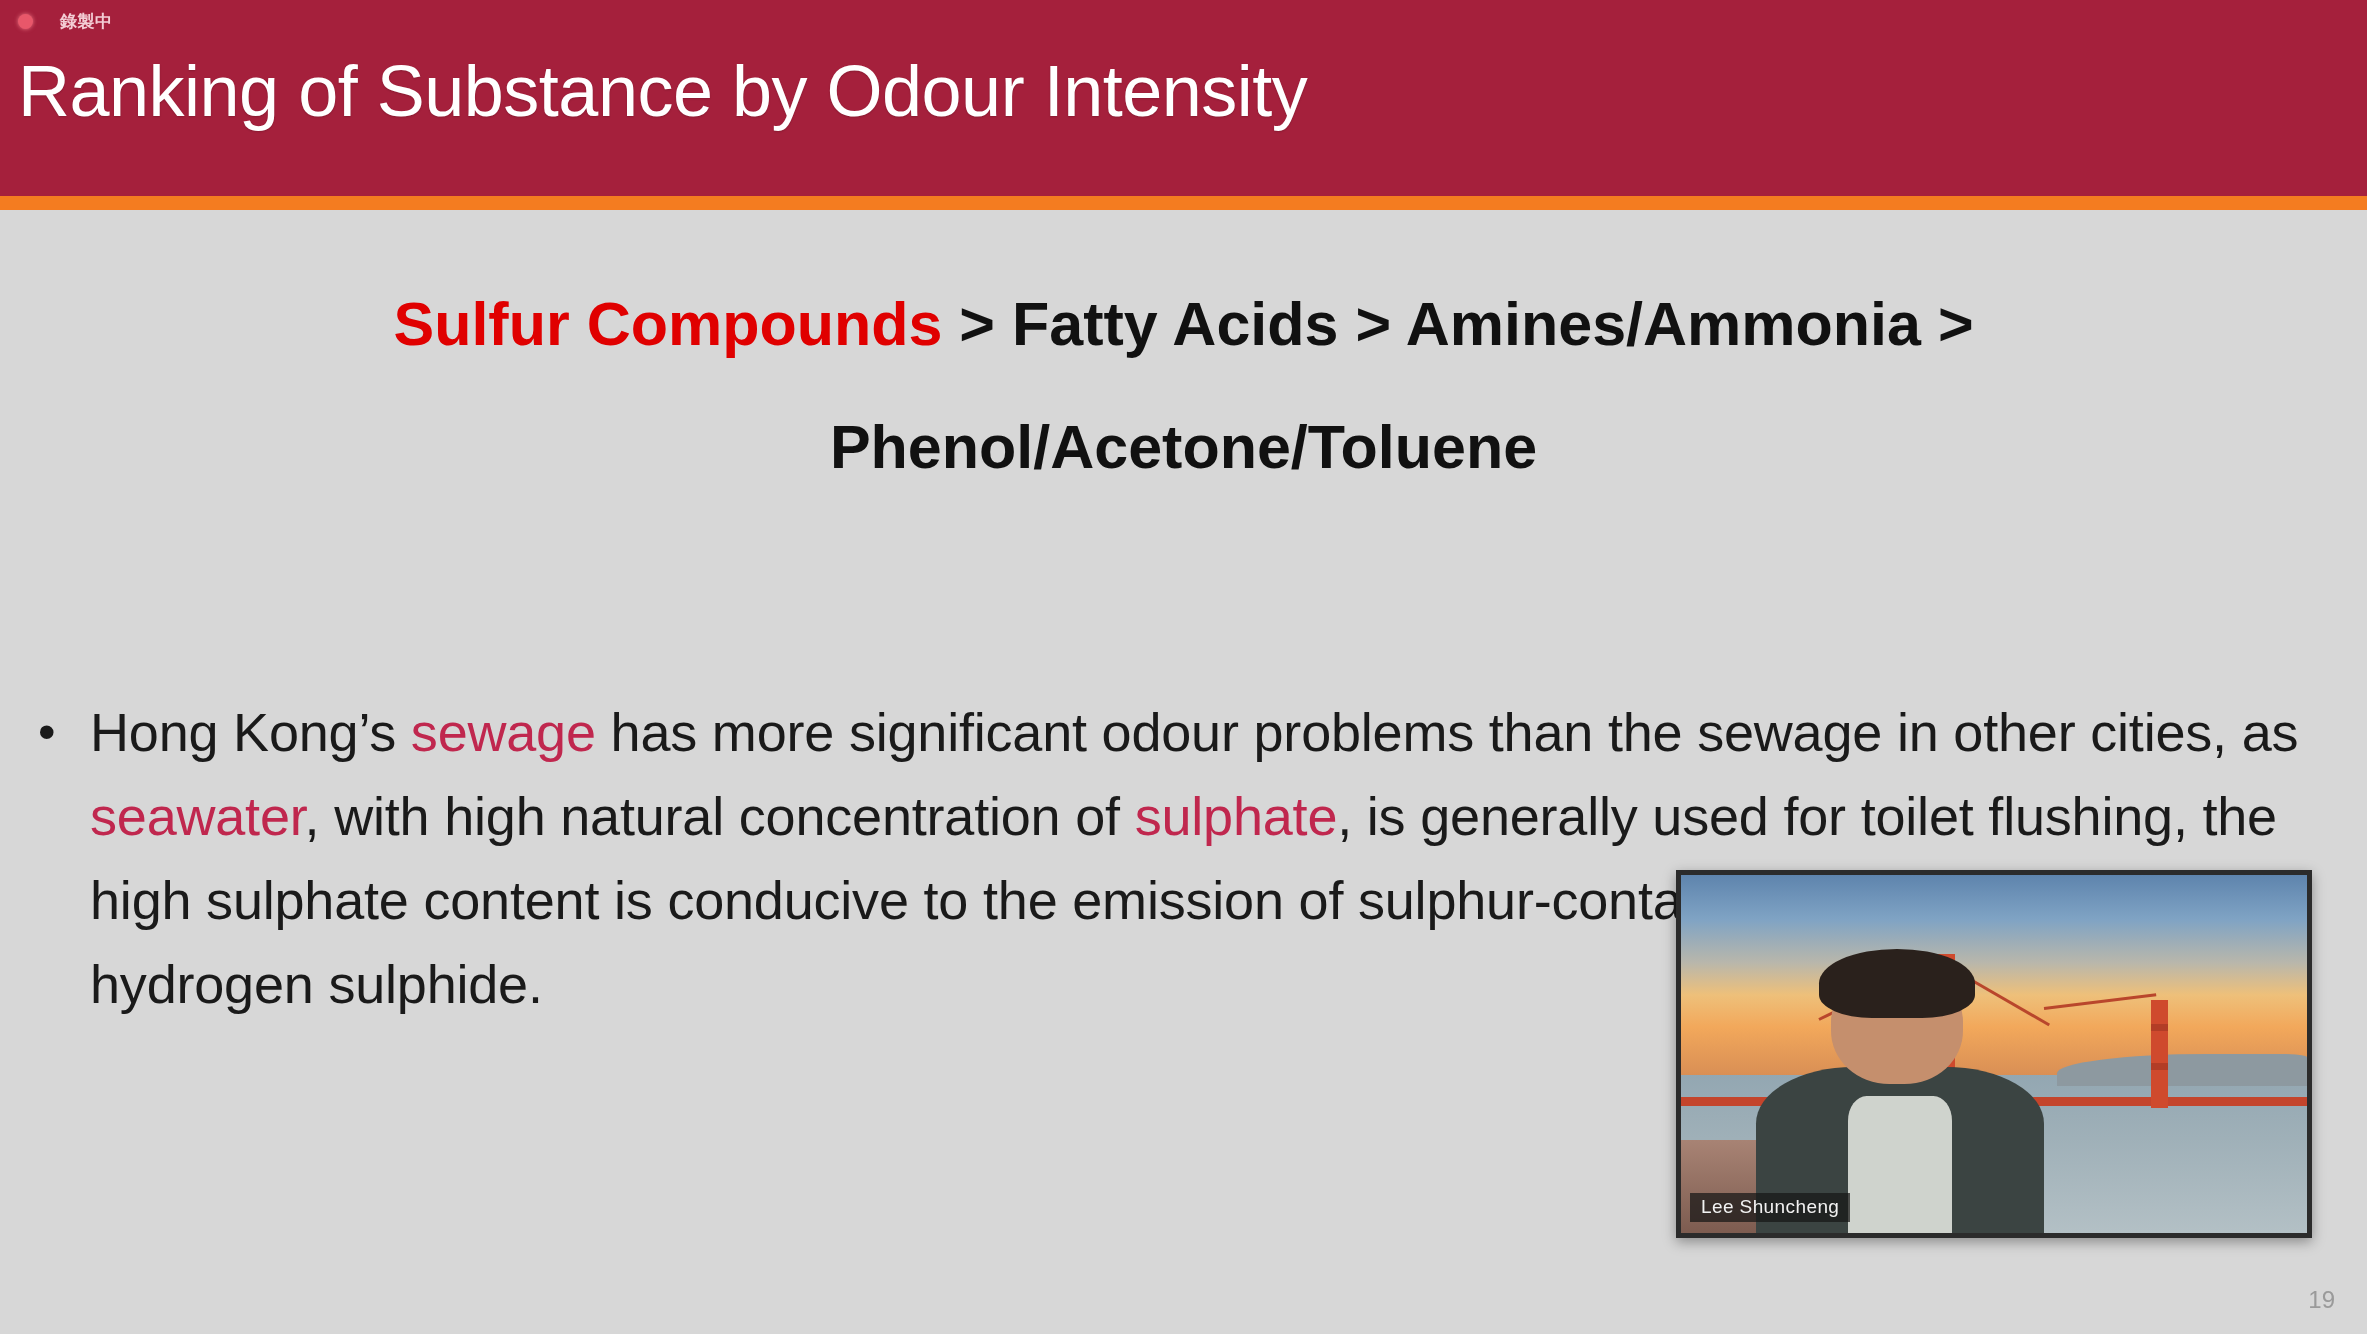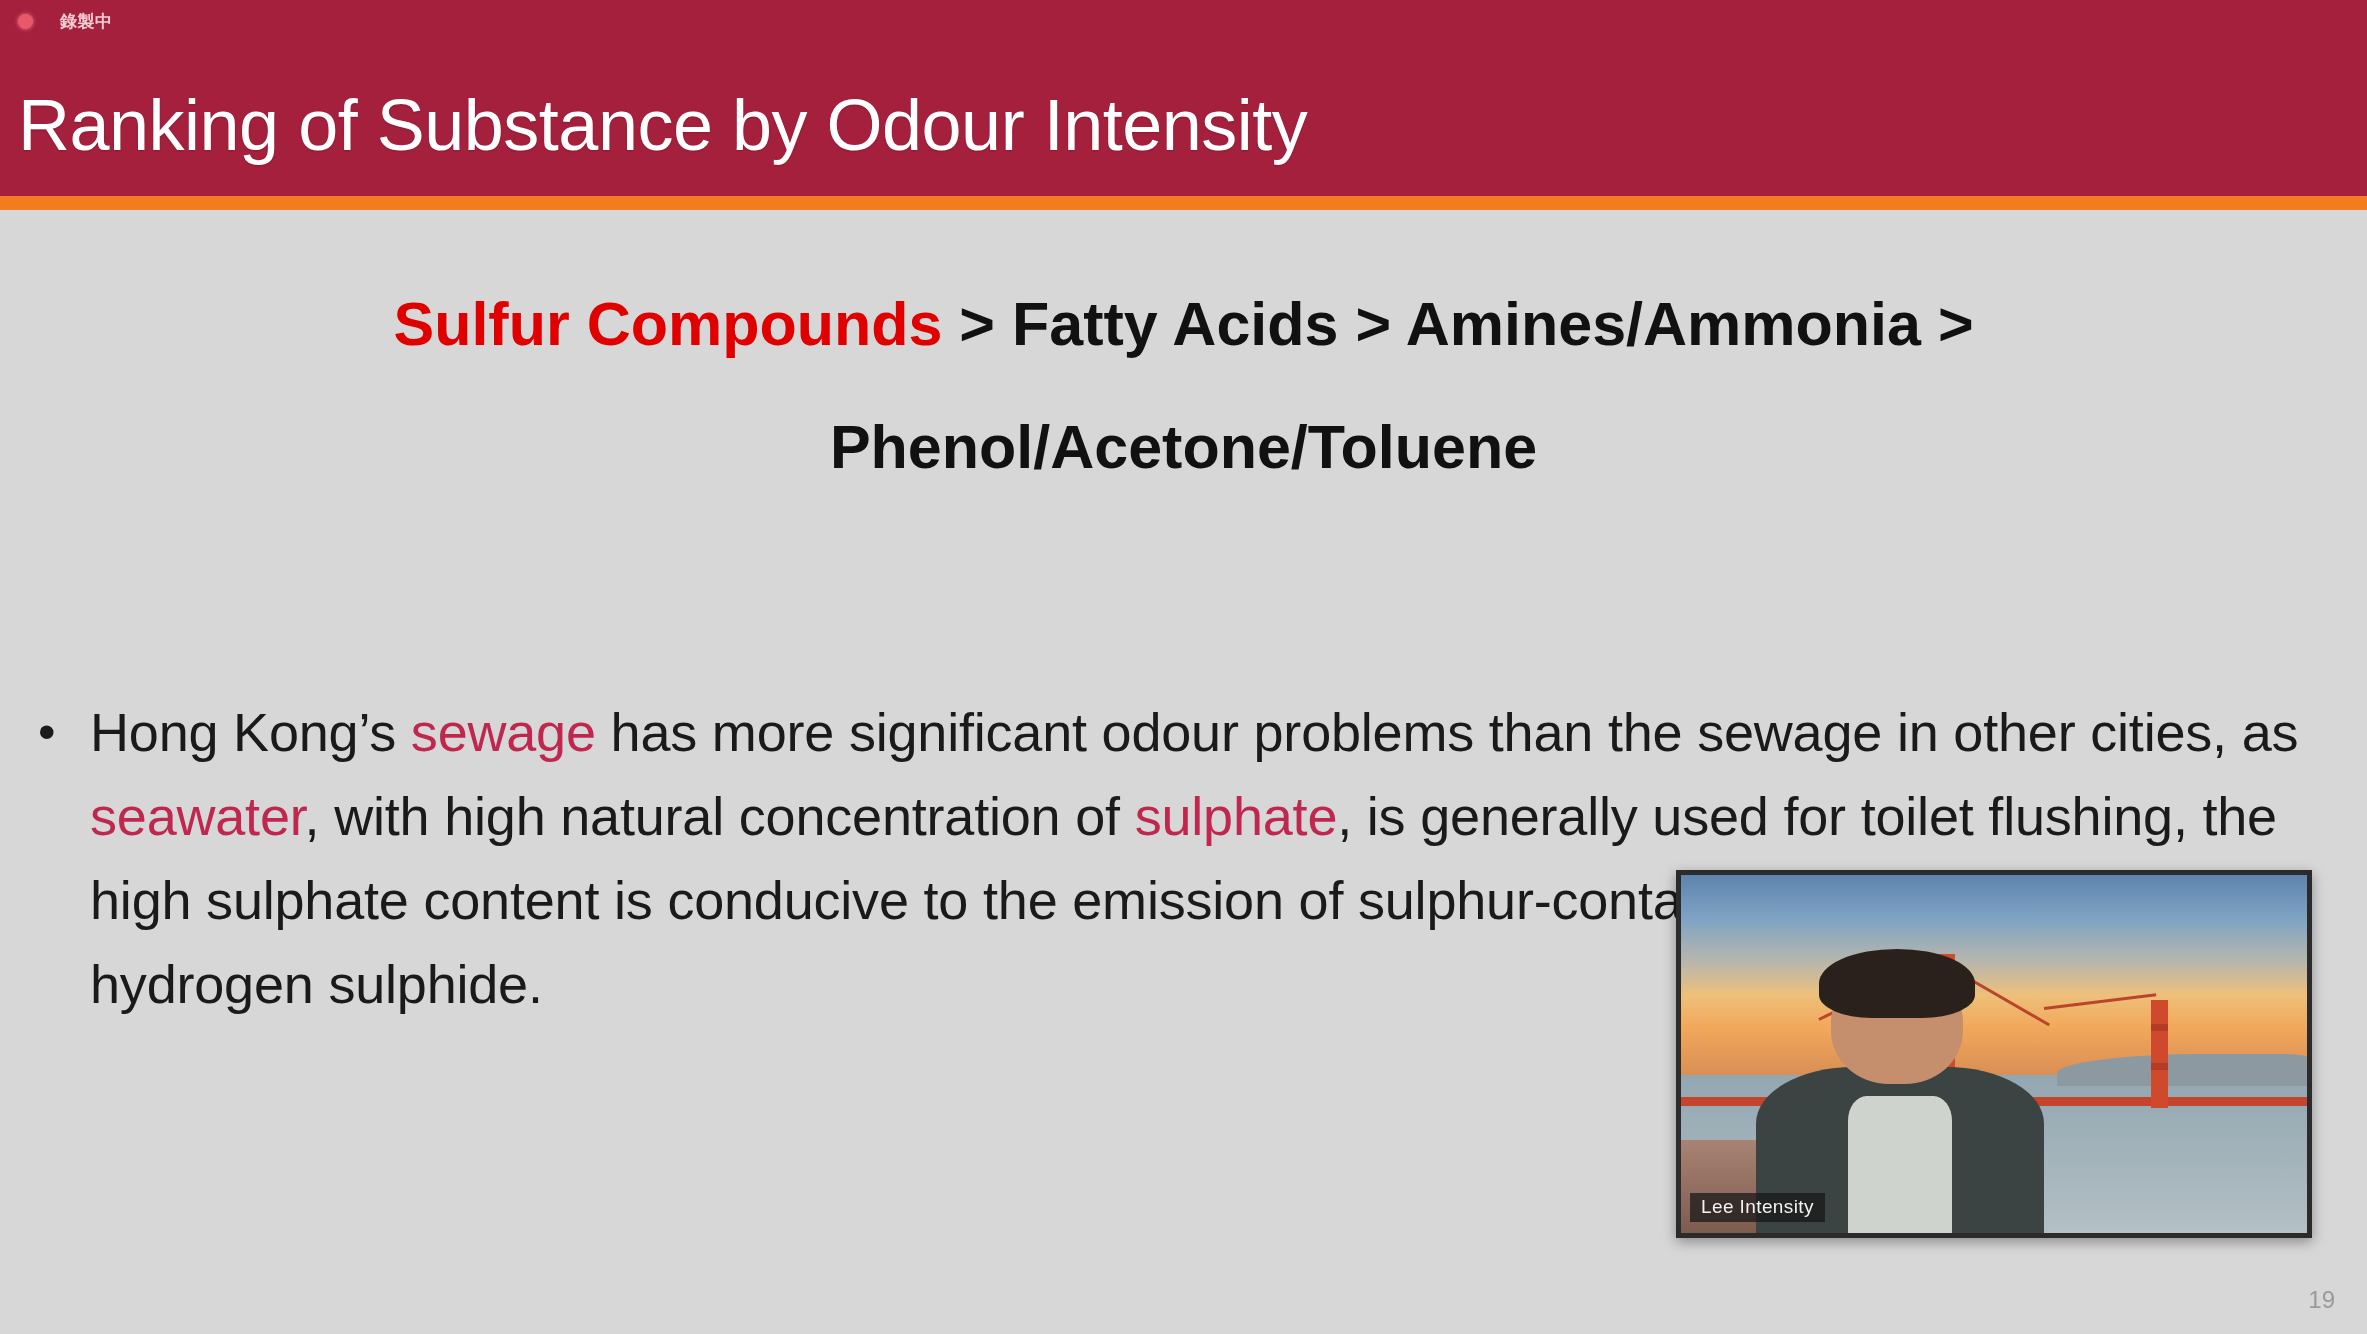--- a/index.html
+++ b/index.html
@@ -33,21 +33,20 @@
     letter-spacing:.5px; white-space:nowrap;
   }
   .slide-title {
     position:absolute; left:18px; top:50px;
     color:#ffffff;
     font-size:72px;
     font-weight:400;
     letter-spacing:-0.5px;
     white-space:nowrap;
     text-shadow:0 1px 2px rgba(0,0,0,.18);
-    margin-top:34px;
   }
 
   
   .body-area {
     position:absolute; left:0; top:210px; width:2367px; height:1124px;
     background:#d7d7d7;
   }
 
   .rank-line {
     text-align:center;
@@ -226,14 +225,14 @@
       <div class="tower-bar" style="top:58%;"></div>
     </div>
     <div class="cliff"></div>
     <div class="person">
       <div class="p-body"></div>
       <div class="p-shirt"></div>
       <div class="p-head"></div>
       <div class="p-hair"></div>
     </div>
   </div>
-  <div class="webcam-name">Lee Intensity</div>
+  <div class="webcam-name">Lee Shuncheng</div>
 </div>
 
 </body></html>

